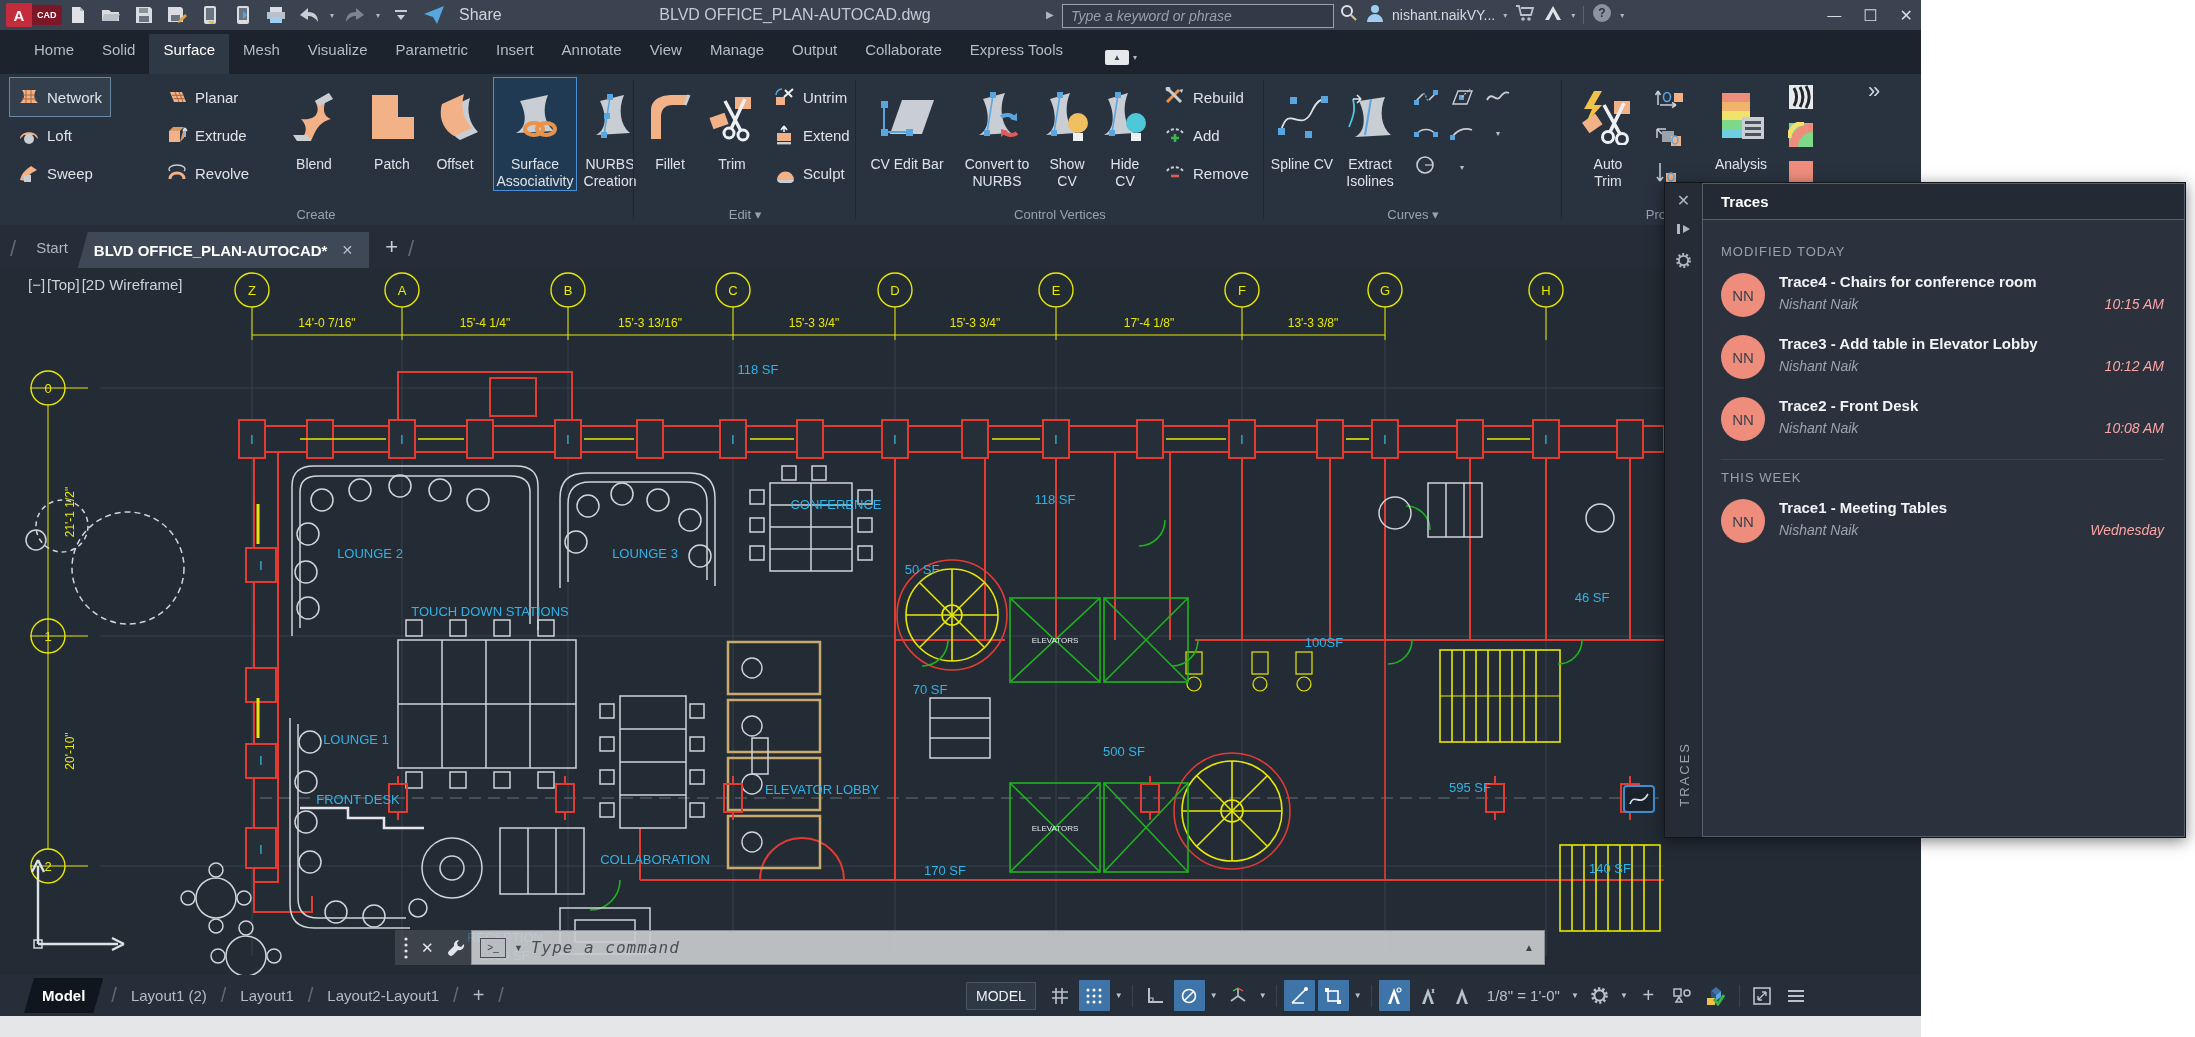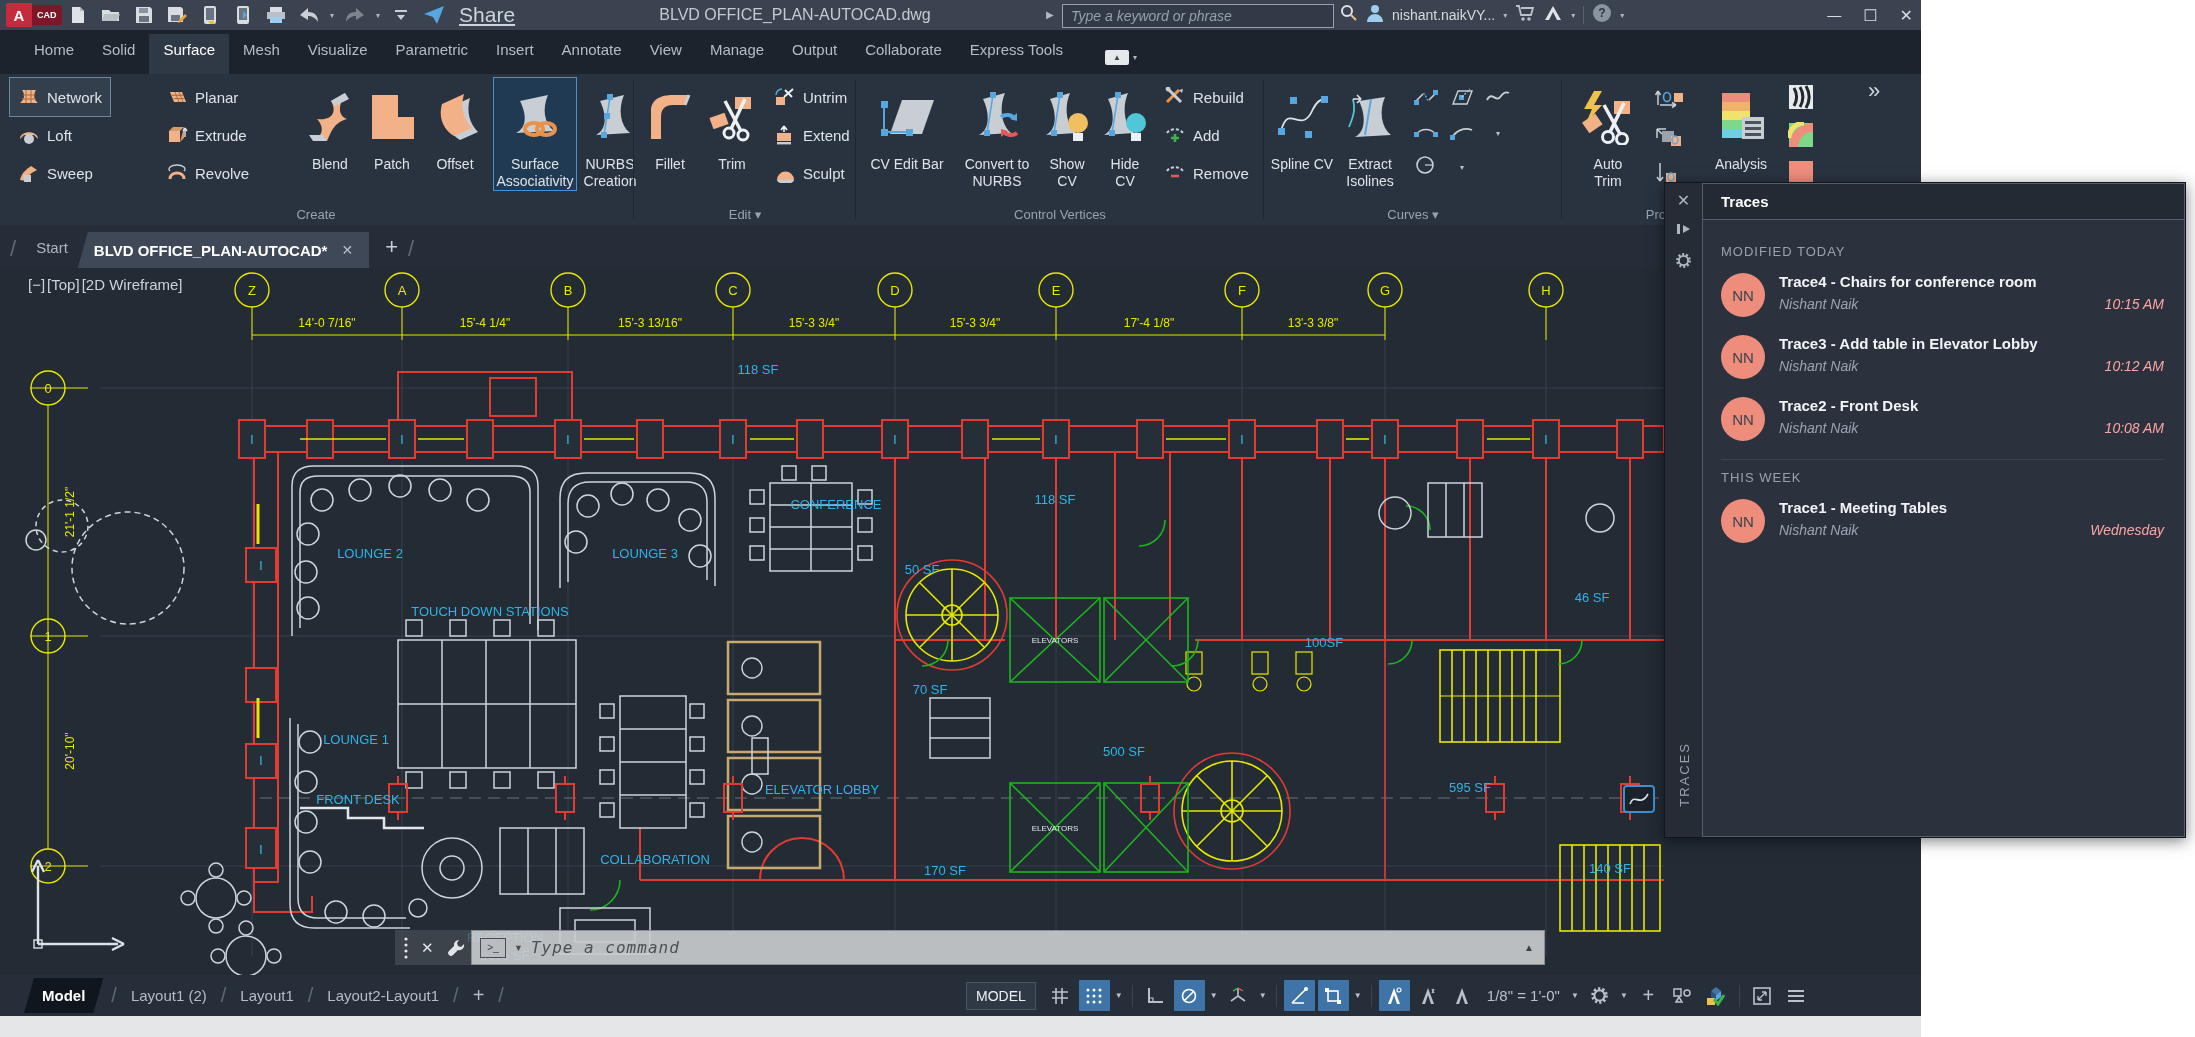--- a/index.html
+++ b/index.html
@@ -10,21 +10,21 @@
 
   
   .titlebar { position:absolute; left:0; top:0; width:1921px; height:30px; background:#3a434f; display:flex; align-items:center; }
   .acad-logo { position:absolute; left:6px; top:3px; display:flex; align-items:center; }
   .acad-a { width:26px; height:24px; background:#c42b3c; color:#fff; font-weight:bold; font-size:15px; display:flex; align-items:center; justify-content:center; border-radius:2px 0 0 2px; }
   .acad-cad { height:20px; background:#7d1626; color:#fff; font-size:9px; font-weight:bold; padding:0 5px; display:flex; align-items:center; border-radius:0 2px 2px 0; }
   .qat { position:absolute; left:66px; top:0; height:30px; display:flex; align-items:center; gap:9px; }
   .qat .qi { width:24px; height:22px; display:flex; align-items:center; justify-content:center; }
   .qat svg { display:block; }
   .dd { color:#aeb6c0; font-size:8px; }
-  .share-lbl { color:#cdd5dd; font-size:21px; margin-left:4px;text-decoration:underline; }
+  .share-lbl { color:#cdd5dd; font-size:16px; margin-left:4px; }
   .doc-title { position:absolute; left:650px; top:0; width:290px; height:30px; line-height:30px; text-align:center; color:#c3cad2; font-size:16px; white-space:nowrap; }
   .tb-arrow { position:absolute; left:1046px; top:9px; color:#aeb6c0; font-size:10px; }
   .searchbox { position:absolute; left:1062px; top:4px; width:272px; height:24px; background:#313a46; border:1px solid #9aa3ad; display:flex; align-items:center; padding-left:8px; }
   .searchbox span { font-style:italic; color:#97a0ab; font-size:14px; }
   .tb-right { position:absolute; left:1340px; top:0; height:30px; display:flex; align-items:center; gap:8px; color:#cdd5dd; }
   .tb-user { color:#d5dae0; font-size:14px; }
   .tb-sep { width:1px; height:18px; background:#5a6470; }
   .winbtns { position:absolute; right:8px; top:0; height:30px; display:flex; align-items:center; gap:22px; color:#d8dde2; font-size:14px; }
   .winbtns span { cursor:default; }
 
@@ -292,21 +292,21 @@
           <span>Extrude</span>
         </div>
         <div class="rs">
           <svg width="22" height="20" viewBox="0 0 22 20">
                 <path d="M4 16 C4 8 18 8 18 16" fill="none" stroke="#f2b186" stroke-width="3"></path>
                 <path d="M18 8 A8 4 0 1 0 4 8" fill="none" stroke="#c9ced4" stroke-width="1.4"></path>
               </svg>
           <span>Revolve</span>
         </div>
       </div>
-      <div class="rb" style="left:300px;width:60px;">
+      <div class="rb" style="left:284px;width:60px;">
         <div class="bicon">
               <svg width="46" height="56" viewBox="0 0 46 56">
                 <path d="M6 52 C18 46 16 36 10 30 C26 32 30 22 24 12 L38 4 C32 16 30 26 40 30 C26 34 24 44 20 52 Z" fill="#f2b186"></path>
                 <path d="M24 12 L38 4 L42 10 L28 17 Z" fill="#c9ced4"></path>
                 <path d="M6 52 L20 52 L16 46 L2 46 Z" fill="#c9ced4"></path>
               </svg>
             </div>
         <div class="lbl">Blend</div>
       </div>
       <div class="rb" style="left:364px;width:56px;">

